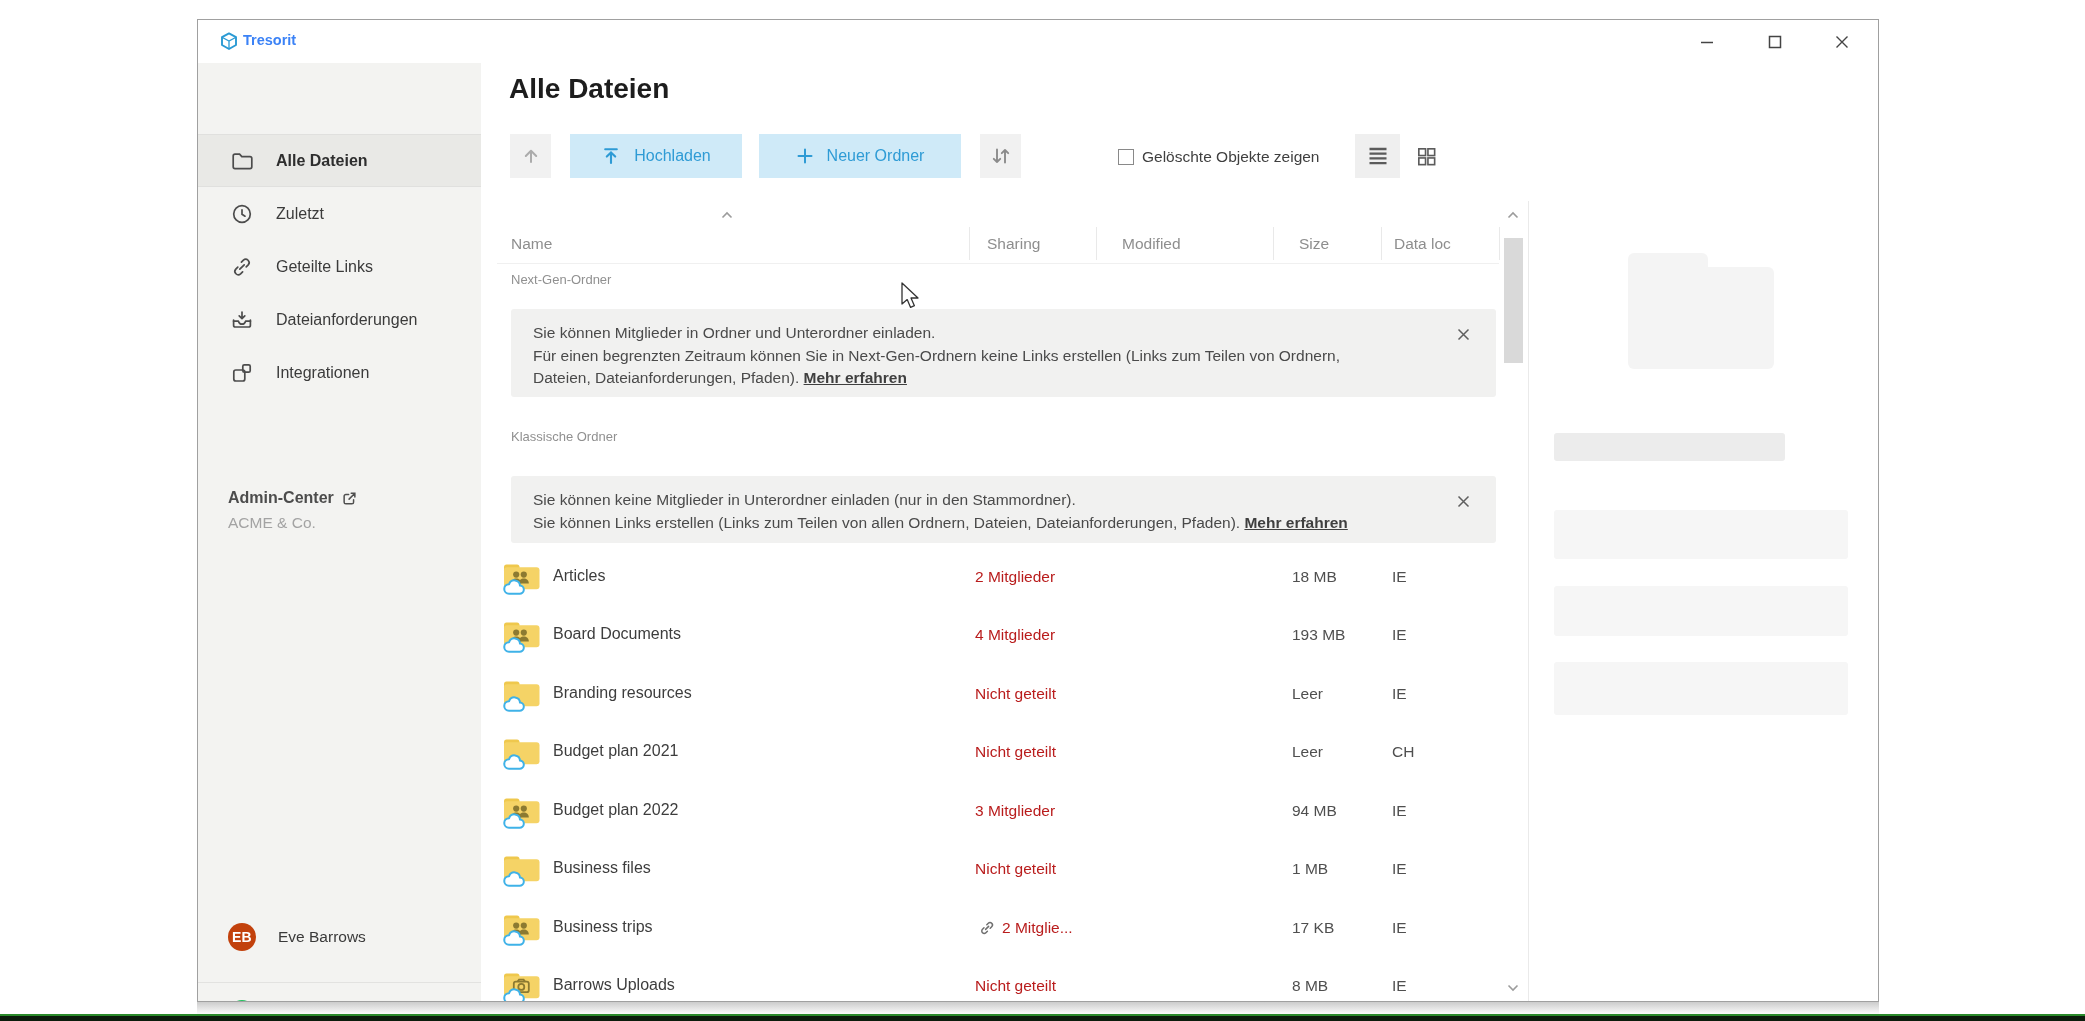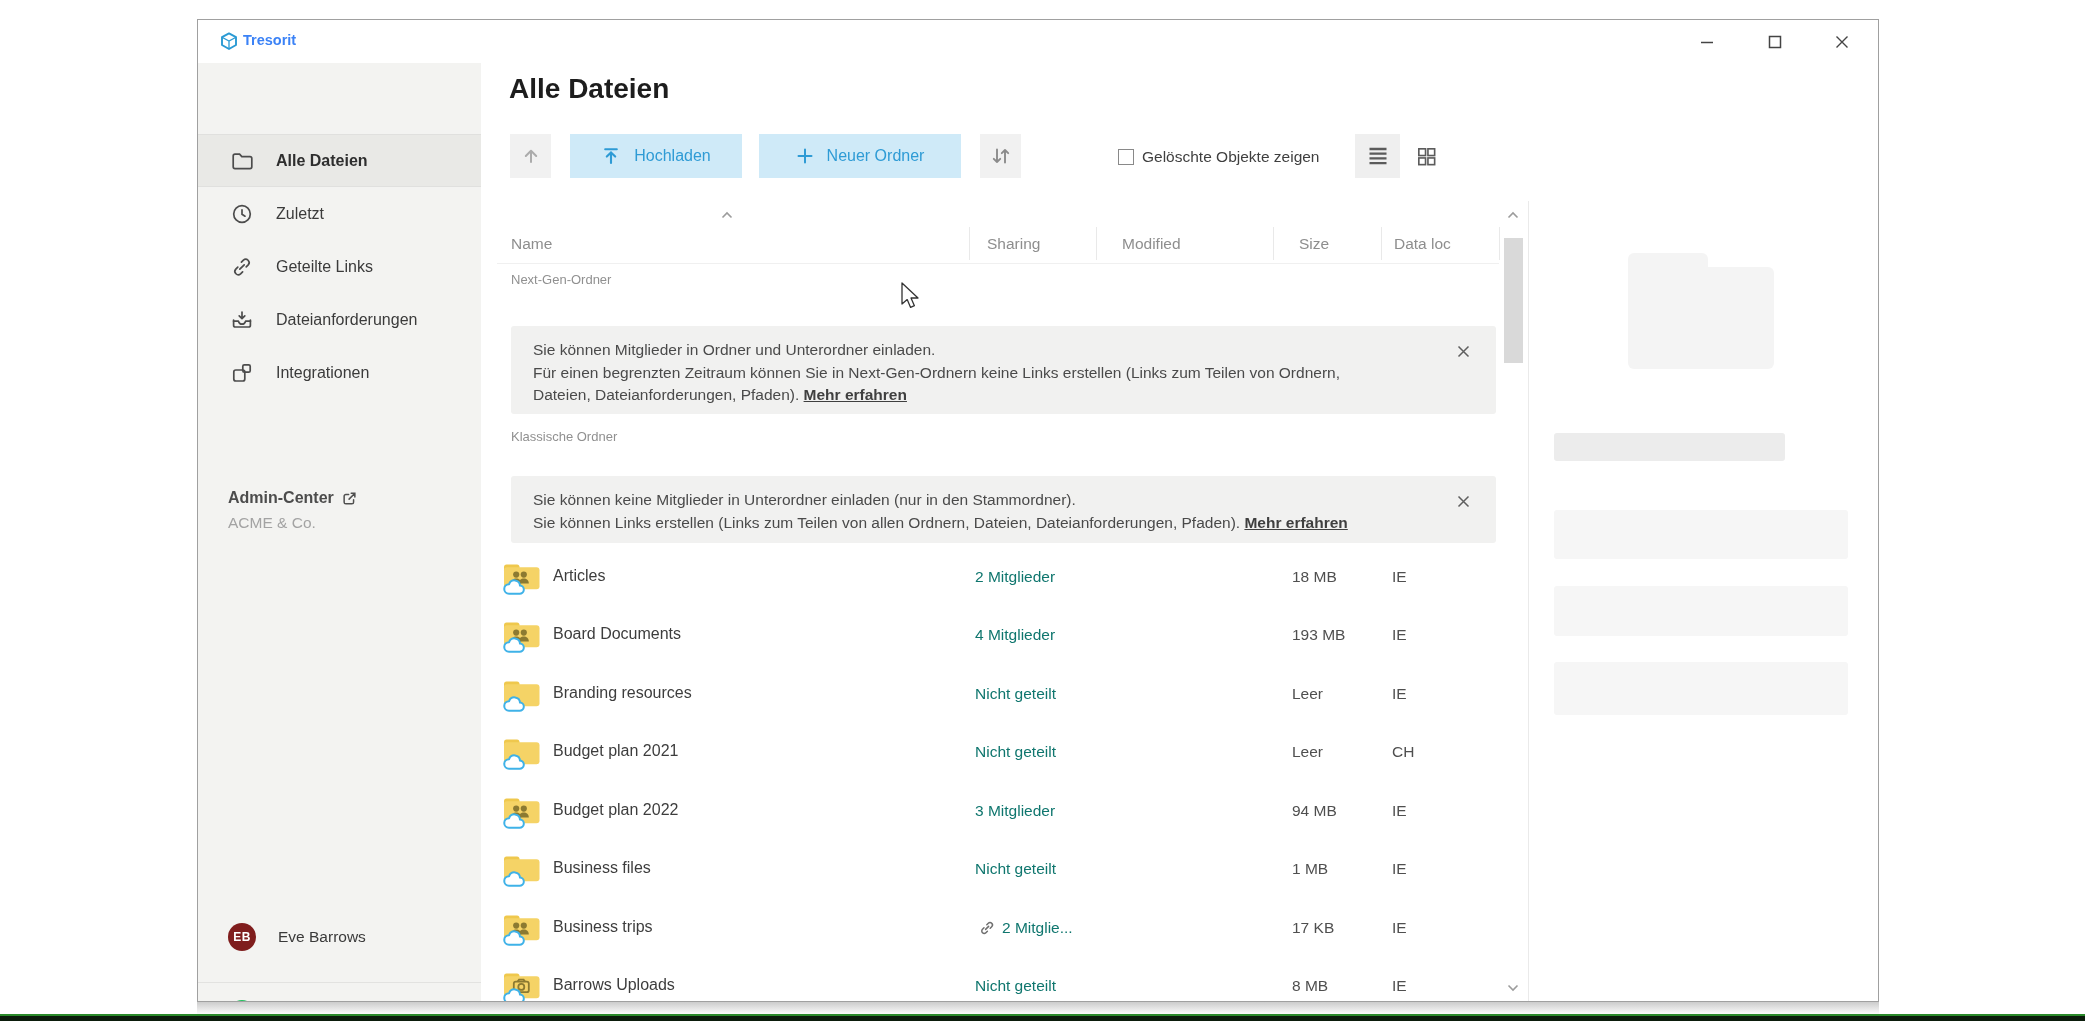--- a/index.html
+++ b/index.html
@@ -20,21 +20,21 @@
   #sidebar{position:absolute;left:0;top:43px;width:283px;height:940px;background:#f3f3f1;}
   .side-item{position:absolute;left:0;width:283px;height:53px;display:flex;align-items:center;
        padding-left:32px;box-sizing:border-box;gap:22px;}
   .side-item .lbl{font-size:16px;color:#3b3b3b;}
   .side-item.active{background:#e9e9e6;border-top:1px solid #e0e0de;border-bottom:1px solid #e0e0de;}
   .side-item.active .lbl{font-weight:600;color:#2e2e2e;}
   .admin-block{position:absolute;left:30px;top:426px;}
   .admin-line{display:flex;align-items:center;gap:8px;font-size:16px;font-weight:700;color:#4c4c4c;}
   .org-line{margin-top:7px;font-size:15.5px;color:#a3a3a3;}
   .user-row{position:absolute;left:30px;top:860px;display:flex;align-items:center;gap:22px;}
-  .avatar{width:28px;height:28px;border-radius:50%;background:#7f1d1d;color:#fff;font-size:12px;font-weight:700;
+  .avatar{width:28px;height:28px;border-radius:50%;background:#c2410c;color:#fff;font-size:14px;font-weight:700;
        display:flex;align-items:center;justify-content:center;letter-spacing:.3px;}
   .user-name{font-size:15.5px;color:#3a3a3a;}
   .side-divider{position:absolute;left:0;top:919px;width:283px;height:1px;background:#e2e2e0;}
   .sync-row{position:absolute;left:30px;top:936px;display:flex;align-items:center;gap:22px;}
   
   .page-title{position:absolute;left:311px;top:53px;font-size:28px;font-weight:700;color:#1d1d1d;}
   .tbtn{position:absolute;top:114px;height:44px;border:none;display:flex;align-items:center;justify-content:center;
        cursor:default;box-sizing:border-box;font-family:inherit;}
   .tbtn.gray{background:#f1f1f1;}
   .tbtn.blue{background:#cfeaf8;color:#2E9BD5;font-size:16px;gap:13px;}
@@ -57,21 +57,21 @@
   
   .section-label{position:absolute;left:313px;font-size:13px;color:#909090;}
   .banner{position:absolute;left:313px;width:985px;background:#f1f1f0;border-radius:3px;box-sizing:border-box;
        padding:13px 60px 13px 22px;font-size:15.5px;color:#4a4a4a;line-height:22.5px;}
   .banner a{color:#3f3f3f;font-weight:600;text-decoration:underline;cursor:pointer;}
   .banner .close{position:absolute;right:24px;top:16px;width:18px;height:18px;display:flex;align-items:center;justify-content:center;cursor:pointer;}
   
   .row{position:absolute;left:287px;width:1026px;height:58px;}
   .row .ficon{position:absolute;left:17px;top:11px;}
   .row .rname{position:absolute;left:68px;top:19px;font-size:16px;color:#3d3d3d;}
-  .row .rshare{position:absolute;left:490px;top:20px;font-size:15.5px;color:#0f766e;}
+  .row .rshare{position:absolute;left:490px;top:20px;font-size:15.5px;color:#b91c1c;}
   .row .rshare.with-link{left:494px;display:flex;align-items:center;gap:7px;}
   .row .rsize{position:absolute;left:807px;top:20px;font-size:15.5px;color:#4f4f4f;}
   .row .rloc{position:absolute;left:907px;top:20px;font-size:15.5px;color:#4f4f4f;}
   
   .sk{position:absolute;background:#f6f6f6;border-radius:3px;}
   .sk.folder-tab{left:1430px;top:233px;width:80px;height:30px;background:#f4f4f4;border-radius:6px;}
   .sk.folder-body{left:1430px;top:247px;width:146px;height:102px;background:#f4f4f4;border-radius:6px;}
   .sk.barA{left:1356px;top:413px;width:231px;height:28px;background:#ececec;}
   .sk.barB{left:1356px;top:490px;width:294px;height:49px;}
   .sk.barC{left:1356px;top:566px;width:294px;height:50px;}
@@ -281,21 +281,21 @@
     </div>
     <div class="sb-thumb"></div>
     <div class="chev" style="top:960px">
       <svg width="14" height="12" viewBox="0 0 14 12" fill="none" stroke="#9c9c9c" stroke-width="1.6">
           <path d="M2.5 3.5 L7 8 l4.5-4.5"></path>
         </svg>
     </div>
     <div class="v-divider"></div>
 
     <div class="section-label" style="top:252px">Next-Gen-Ordner</div>
-    <div class="banner" style="top:306px;height:88px">
+    <div class="banner" style="top:289px;height:88px">
       <div>Sie können Mitglieder in Ordner und Unterordner einladen.</div>
       <div>
         <span>Für einen begrenzten Zeitraum können Sie in Next-Gen-Ordnern keine Links erstellen (Links zum Teilen von Ordnern,</span><br>
         <span>Dateien, Dateianforderungen, Pfaden).</span>
         <a>Mehr erfahren</a>
       </div>
       <div class="close">
         <svg width="15" height="15" viewBox="0 0 15 15" stroke="#5f5f5f" stroke-width="1.5">
             <path d="M2.5 2.5 l10 10 M12.5 2.5 l-10 10"></path>
           </svg>

